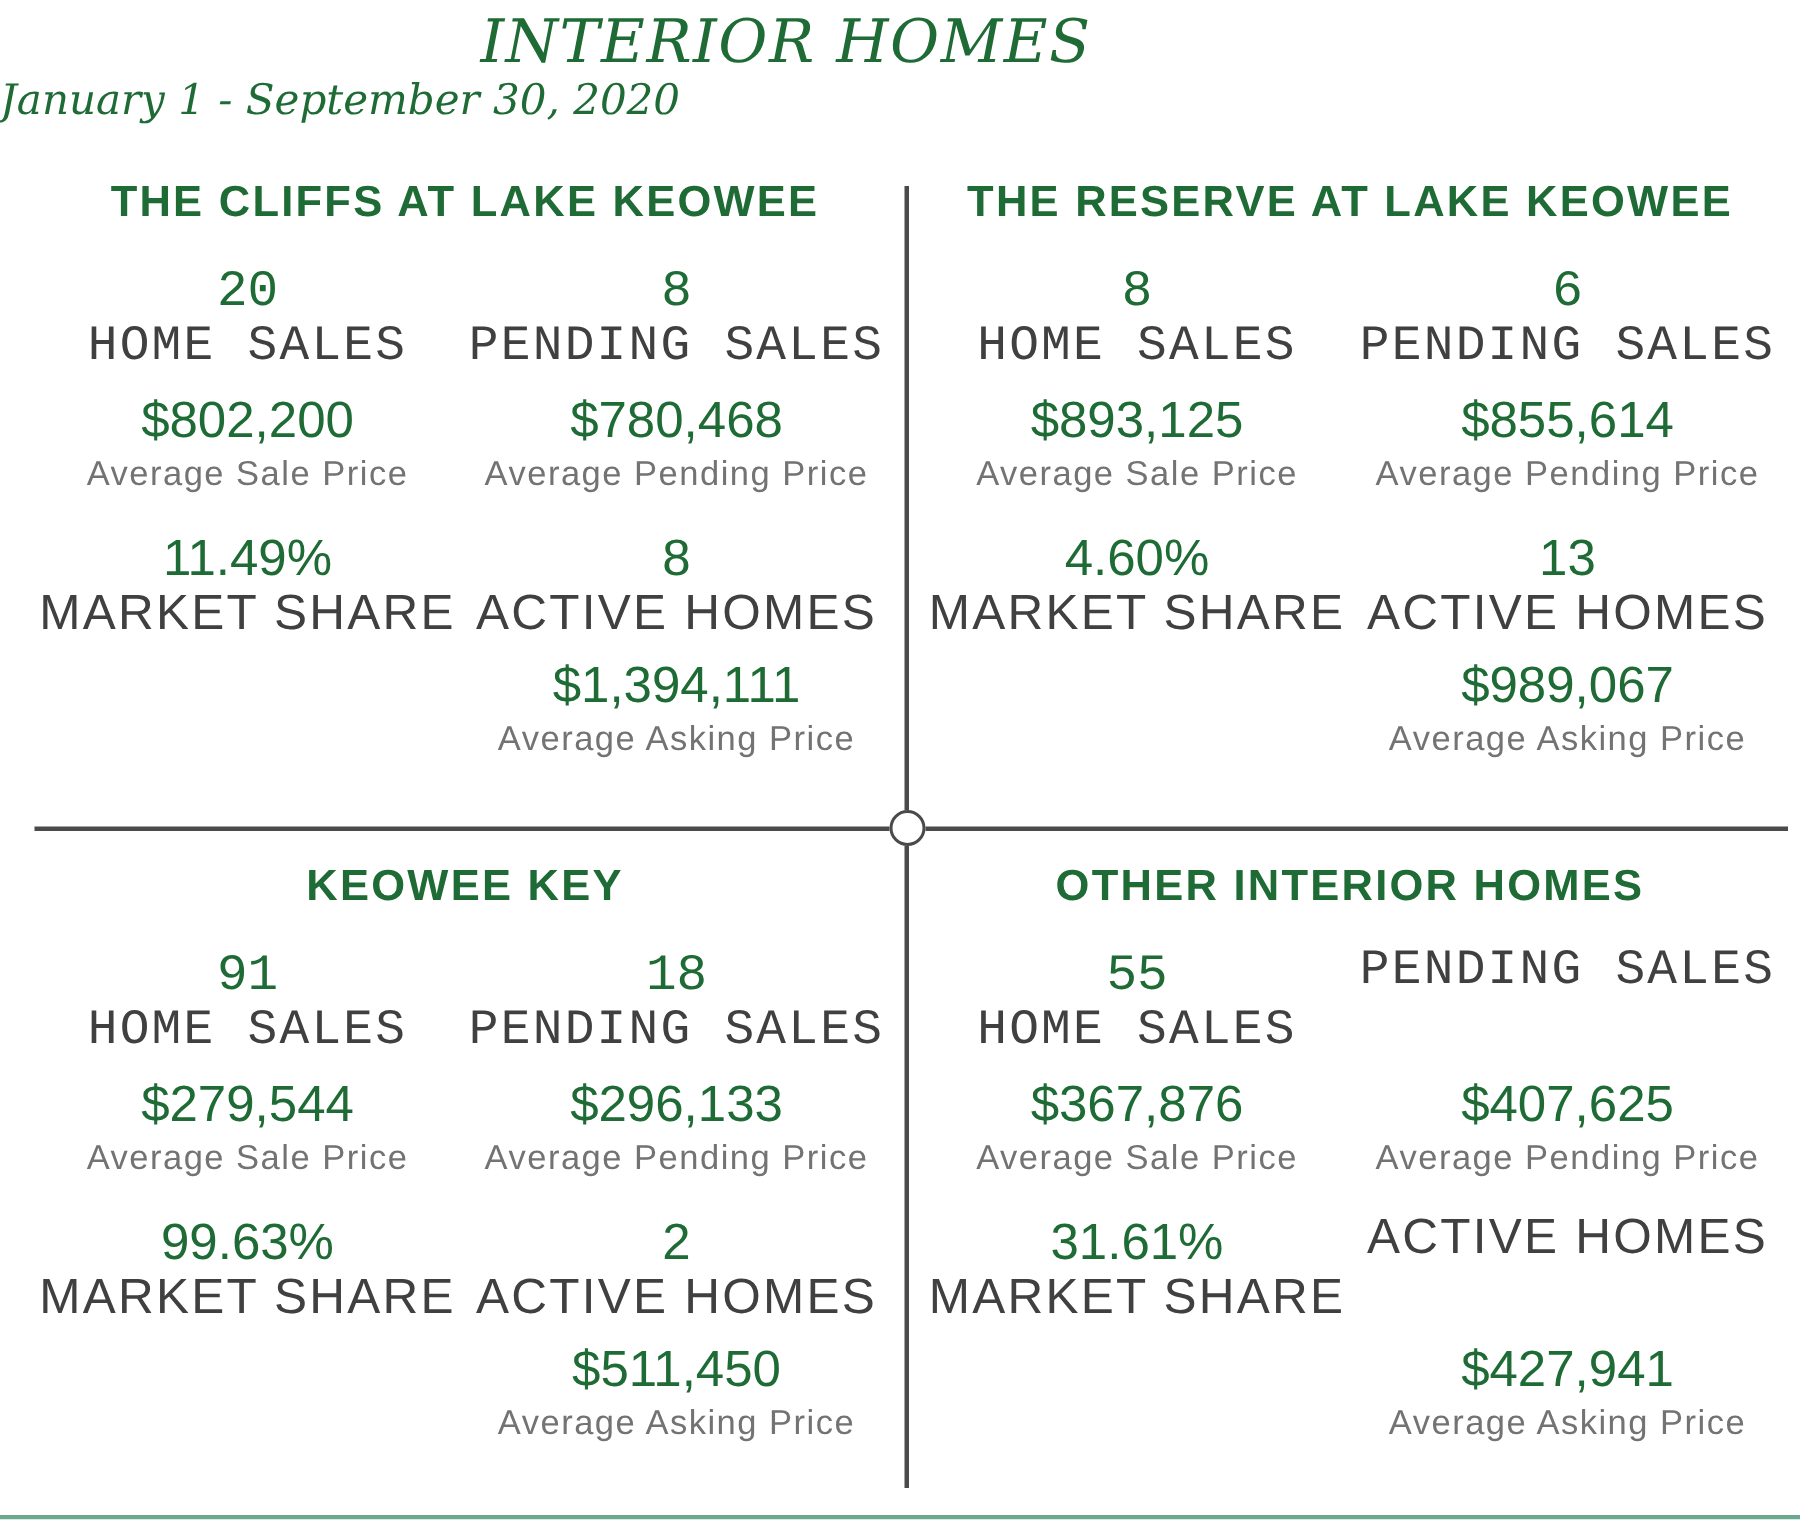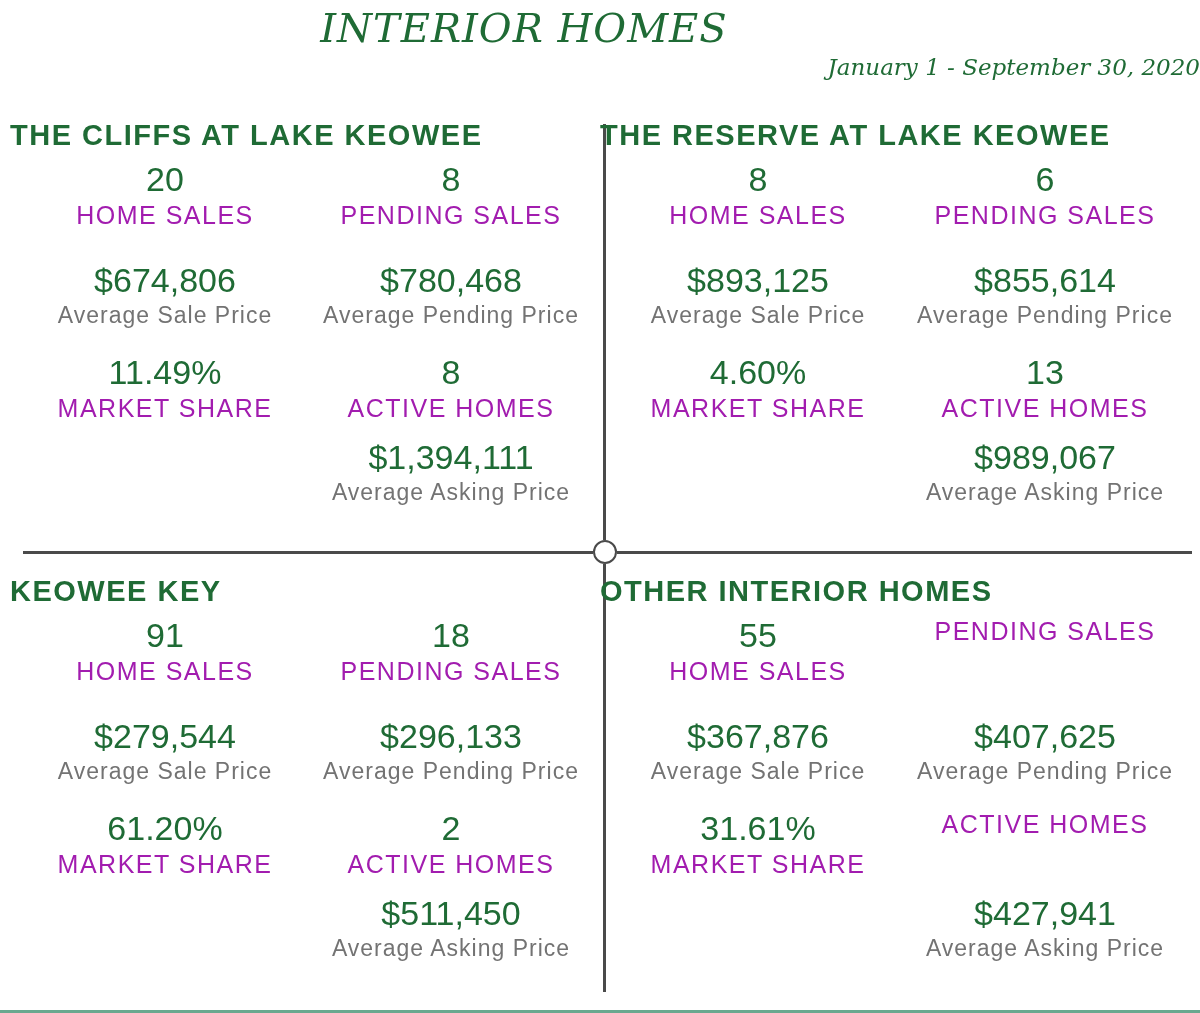--- a/index.html
+++ b/index.html
@@ -23,24 +23,24 @@
       font-style: italic;
       font-size: 40px;
       letter-spacing: 1px;
       color: #1f6b35;
       line-height: 48px;
     }
     .subtitle {
       position: absolute;
       left: 0; top: 52px;
       width: 1200px;
-      text-align: right;
+      text-align: left;
       font-family: "DejaVu Serif", "Liberation Serif", serif;
       font-style: italic;
-      font-size: 23px;
+      font-size: 28px;
       color: #1f6b35;
       line-height: 30px;
     }
     .vline {
       position: absolute;
       left: 603px;
       width: 3px;
       background: #4a4a4a;
     }
     .vline.top { top: 124px; height: 416px; }
@@ -72,50 +72,50 @@
       width: 600px;
     }
     .quad.q-tl { left: 10px; top: 115px; }
     .quad.q-tr { left: 600px; top: 115px; }
     .quad.q-bl { left: 10px; top: 571px; }
     .quad.q-br { left: 600px; top: 571px; }
     .quad-title {
       position: absolute;
       left: 0; top: 0;
       width: 600px;
-      text-align: left;
+      text-align: center;
       font-size: 29px;
       font-weight: bold;
       letter-spacing: 1.5px;
       color: #1f6b35;
       line-height: 40px;
     }
     .stat {
       position: absolute;
       width: 290px;
       text-align: center;
     }
     .stat.col-l { left: 10px; }
     .stat.col-r { left: 296px; }
-    .stat.row-1 { top: 44px; }
+    .stat.row-1 { top: 60px; font-family: Liberation Mono, monospace; }
     .stat.row-2 { top: 145px; }
     .stat.row-3 { top: 237px; }
     .stat.row-4 { top: 322px; }
     .quad.q-tr .stat.col-l, .quad.q-br .stat.col-l { left: 13px; }
     .quad.q-tr .stat.col-r, .quad.q-br .stat.col-r { left: 300px; }
     .value {
       display: block;
       font-size: 34px;
       color: #1f6b35;
       line-height: 40px;
     }
     .label-caps {
       display: block;
-      font-size: 25px;
-      color: #a21caf;
+      font-size: 33px;
+      color: #404040;
       letter-spacing: 1.5px;
       line-height: 32px;
     }
     .label-sm {
       display: block;
       font-size: 23px;
       color: #737373;
       letter-spacing: 1px;
       line-height: 30px;
     }
@@ -137,21 +137,21 @@
   <div class="quad-title">THE CLIFFS AT LAKE KEOWEE</div>
   <div class="stat col-l row-1">
     <span class="value">20</span>
     <span class="label-caps">HOME SALES</span>
   </div>
   <div class="stat col-r row-1">
     <span class="value">8</span>
     <span class="label-caps">PENDING SALES</span>
   </div>
   <div class="stat col-l row-2">
-    <span class="value">$674,806</span>
+    <span class="value">$802,200</span>
     <span class="label-sm">Average Sale Price</span>
   </div>
   <div class="stat col-r row-2">
     <span class="value">$780,468</span>
     <span class="label-sm">Average Pending Price</span>
   </div>
   <div class="stat col-l row-3">
     <span class="value">11.49%</span>
     <span class="label-caps">MARKET SHARE</span>
   </div>
@@ -209,21 +209,21 @@
   </div>
   <div class="stat col-l row-2">
     <span class="value">$279,544</span>
     <span class="label-sm">Average Sale Price</span>
   </div>
   <div class="stat col-r row-2">
     <span class="value">$296,133</span>
     <span class="label-sm">Average Pending Price</span>
   </div>
   <div class="stat col-l row-3">
-    <span class="value">61.20%</span>
+    <span class="value">99.63%</span>
     <span class="label-caps">MARKET SHARE</span>
   </div>
   <div class="stat col-r row-3">
     <span class="value">2</span>
     <span class="label-caps">ACTIVE HOMES</span>
   </div>
   <div class="stat col-r row-4">
     <span class="value">$511,450</span>
     <span class="label-sm">Average Asking Price</span>
   </div>

